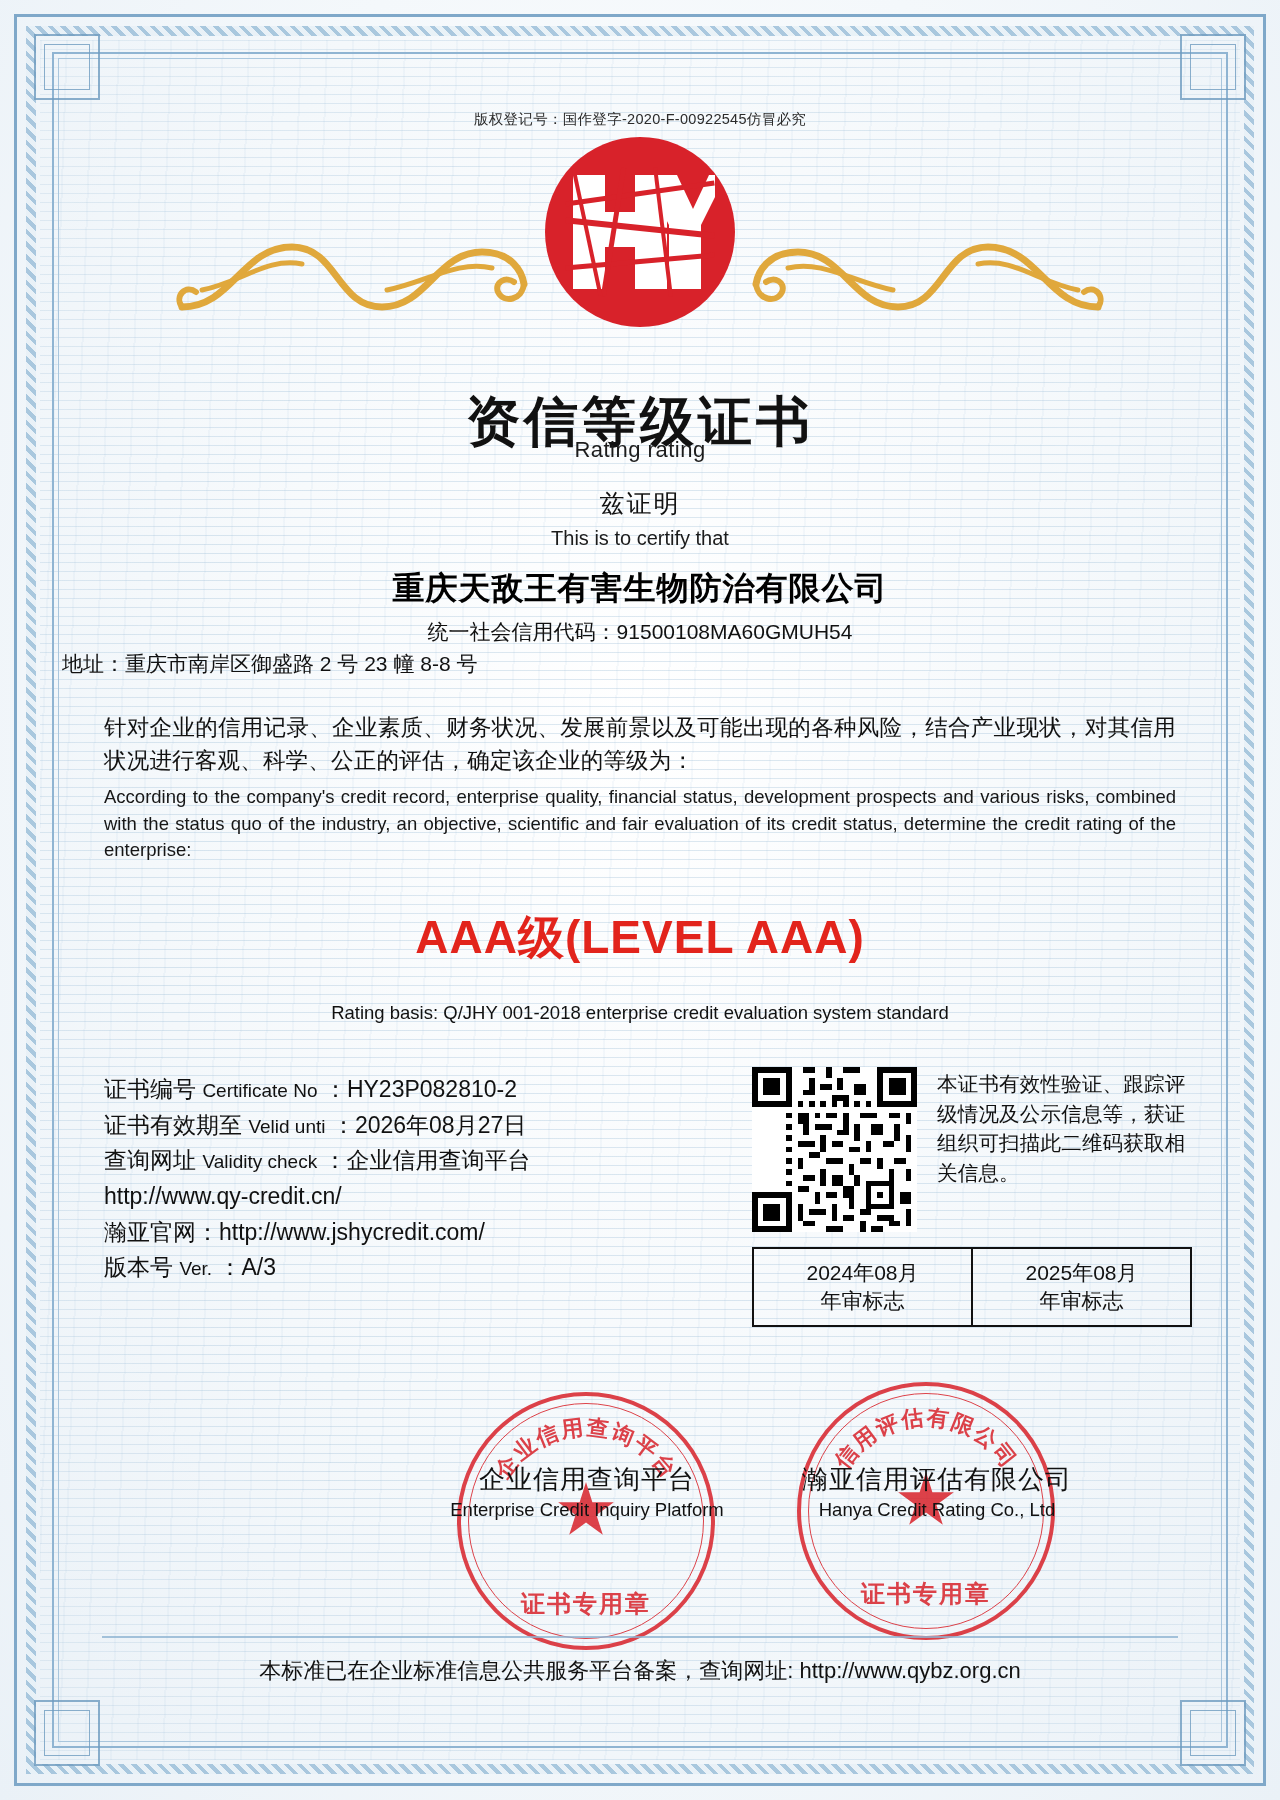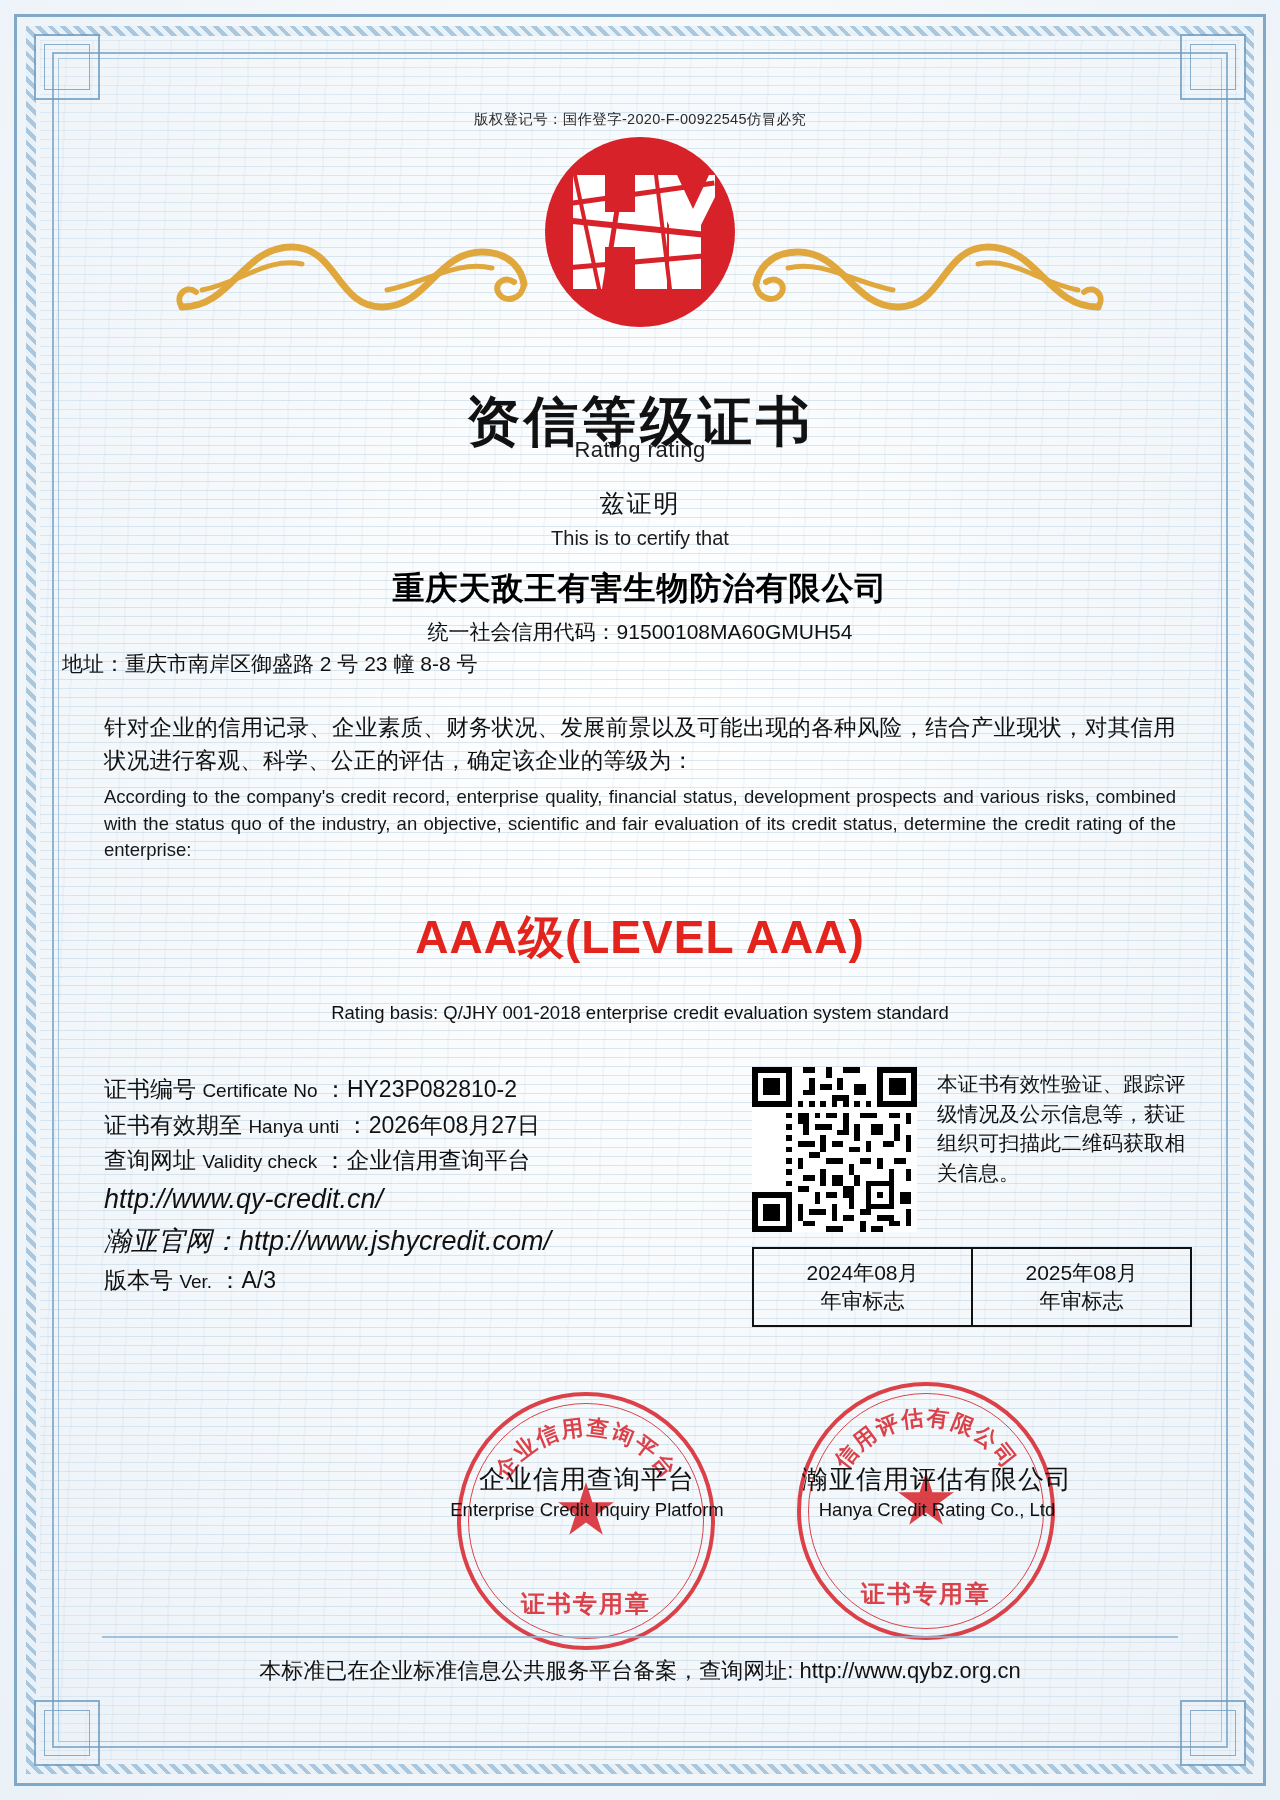--- a/index.html
+++ b/index.html
@@ -146,21 +146,21 @@
     font-size:18.5px;color:#111;
   }
 
   
   .details{
     position:absolute;top:1010px;left:42px;width:620px;
     font-size:23px;color:#111;line-height:1.55;
   }
   .details .row{white-space:nowrap;}
   .details .lbl-en{font-size:19px;}
-  .details .url{font-size:27px;font-style:italic;}
+  .details .url{font-size:23px;}
 
   
   .qr-wrap{position:absolute;top:1005px;left:690px;}
   .qr{
     width:165px;height:165px;
     background:#fff;
     image-rendering:pixelated;
   }
   .qr-note{
     position:absolute;left:185px;top:2px;width:250px;
@@ -311,21 +311,21 @@
     <div class="basis-en">Rating basis: Q/JHY 001-2018 enterprise credit evaluation system standard</div>
 
     <div class="details">
       <div class="row">
         <span>证书编号</span>
         <span class="lbl-en">Certificate No</span>
         <span>：HY23P082810-2</span>
       </div>
       <div class="row">
         <span>证书有效期至</span>
-        <span class="lbl-en">Hanya unti</span>
+        <span class="lbl-en">Velid unti</span>
         <span>：2026年08月27日</span>
       </div>
       <div class="row">
         <span>查询网址</span>
         <span class="lbl-en">Validity check</span>
         <span>：企业信用查询平台</span>
       </div>
       <div class="row url">http://www.qy-credit.cn/</div>
       <div class="row url">瀚亚官网：http://www.jshycredit.com/</div>
       <div class="row">

